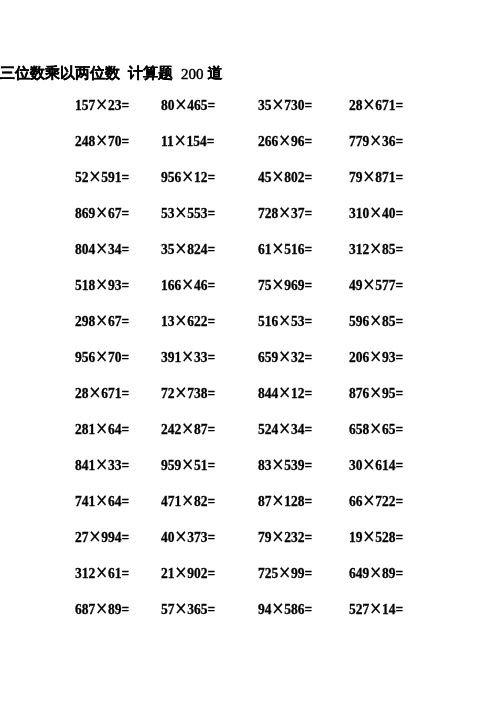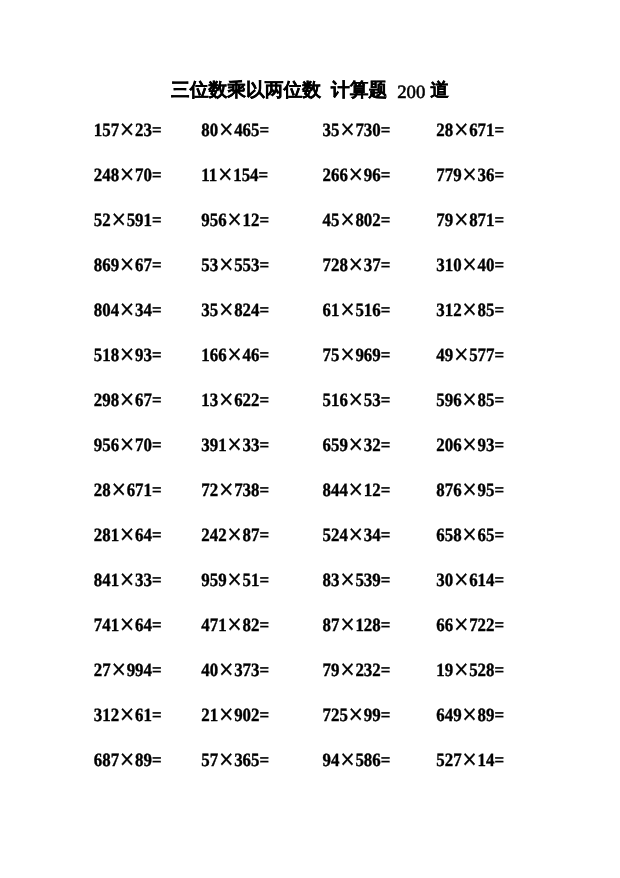--- a/index.html
+++ b/index.html
@@ -21,21 +21,21 @@
     height: 702px;
     background: #ffffff;
     overflow: hidden;
     filter: grayscale(1);
   }
   .title {
     position: absolute;
     left: 0;
     top: 65px;
     width: 496px;
-    text-align: center;
+    text-align: left;
     font-family: "Liberation Serif", serif;
     font-weight: bold;
     font-size: 15px;
     line-height: 17px;
     white-space: pre;
     -webkit-text-stroke: 0.2px #000000;
   }
   .grid {
     position: absolute;
     left: 0;

